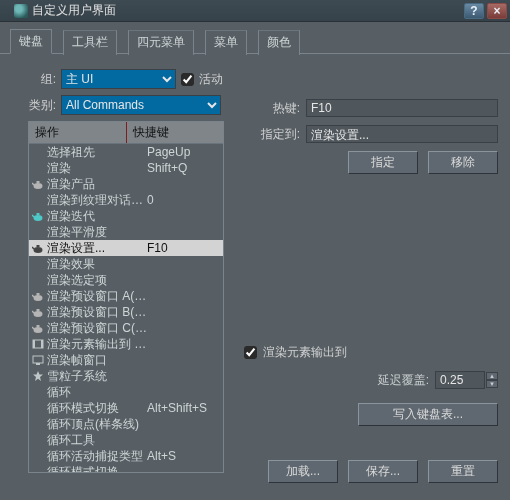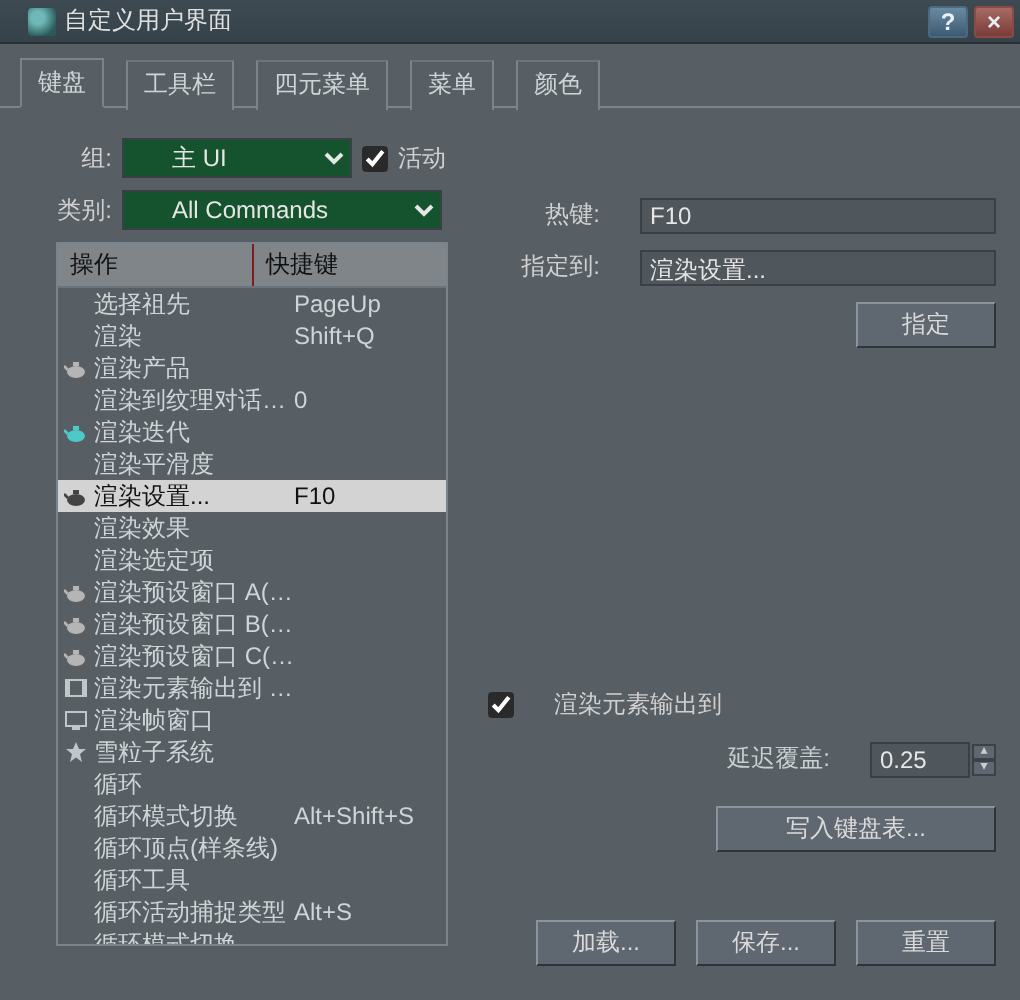--- a/index.html
+++ b/index.html
@@ -55,24 +55,23 @@
 
   .left { width: 232px; }
   .right { flex: 1; padding-right: 8px; }
 
   .form-row {
     display: flex; align-items: center; margin-bottom: 6px;
     gap: 5px;
   }
   .form-row .lbl { width: 52px; text-align: right; color: #D0D0D0; }
   select {
-    background: #14532d; color: #E6E6E6;
+    background: #0369a1; color: #E6E6E6;
     border: 1px solid #3A4046; font-size: 12px;
     height: 20px;
-    padding-left: 20px;
   }
   .sel-group { width: 115px; }
   .sel-cat { width: 160px; }
   input[type=checkbox] { accent-color: #2A2A2A; }
   .chk-lbl { color: #D0D0D0; }
 
   .list {
     margin-top: 4px;
     width: 196px;
     height: 352px;
@@ -94,21 +93,21 @@
     font-size: 12px; line-height: 16px; white-space: nowrap;
   }
   .li .ic { width: 14px; height: 14px; margin-right: 2px; flex: 0 0 14px;
             display:flex; align-items:center; justify-content:center; }
   .li .nm { width: 100px; overflow: hidden; text-overflow: ellipsis; }
   .li .sc { flex: 1; overflow: hidden; }
   .li.selected { background: #D3D3D3; color: #111; }
   .li:not(.selected) .nm, .li:not(.selected) .sc { color: #CFD5D6; }
 
   .kv {
-    display: flex; gap: 20px; margin-bottom: 8px;
+    display: flex; align-items: center; gap: 6px; margin-bottom: 8px;
   }
   .kv .klab { width: 56px; text-align: right; color: #D0D0D0; font-size: 12px;}
   .kv input[type=text], .assigned-box {
     flex: 1; background: #4F565C; color: #E6E6E6;
     border: 1px solid #3A4046; font-size: 12px;
     height: 18px; padding: 1px 4px;
   }
   .assigned-box { background: #4F565C; }
   .btn-row { display: flex; gap: 10px; justify-content: flex-end; margin: 4px 0 0 0; }
   .btn {
@@ -335,20 +334,21 @@
     <div class="kv">
       <span class="klab">热键:</span>
       <input type="text" value="F10" style="">
     </div>
     <div class="kv">
       <span class="klab">指定到:</span>
       <div class="assigned-box">渲染设置...</div>
     </div>
     <div class="btn-row">
       <div class="btn">指定</div>
+      <div class="btn">移除</div>
     </div>
 
     <div class="spacer"></div>
 
     <div class="kv" style="margin-bottom:10px">
       <input type="checkbox" checked="" style="">
       <span class="chk-lbl">渲染元素输出到</span>
     </div>
     <div class="kv" style="justify-content:flex-end">
       <span>延迟覆盖:</span>

